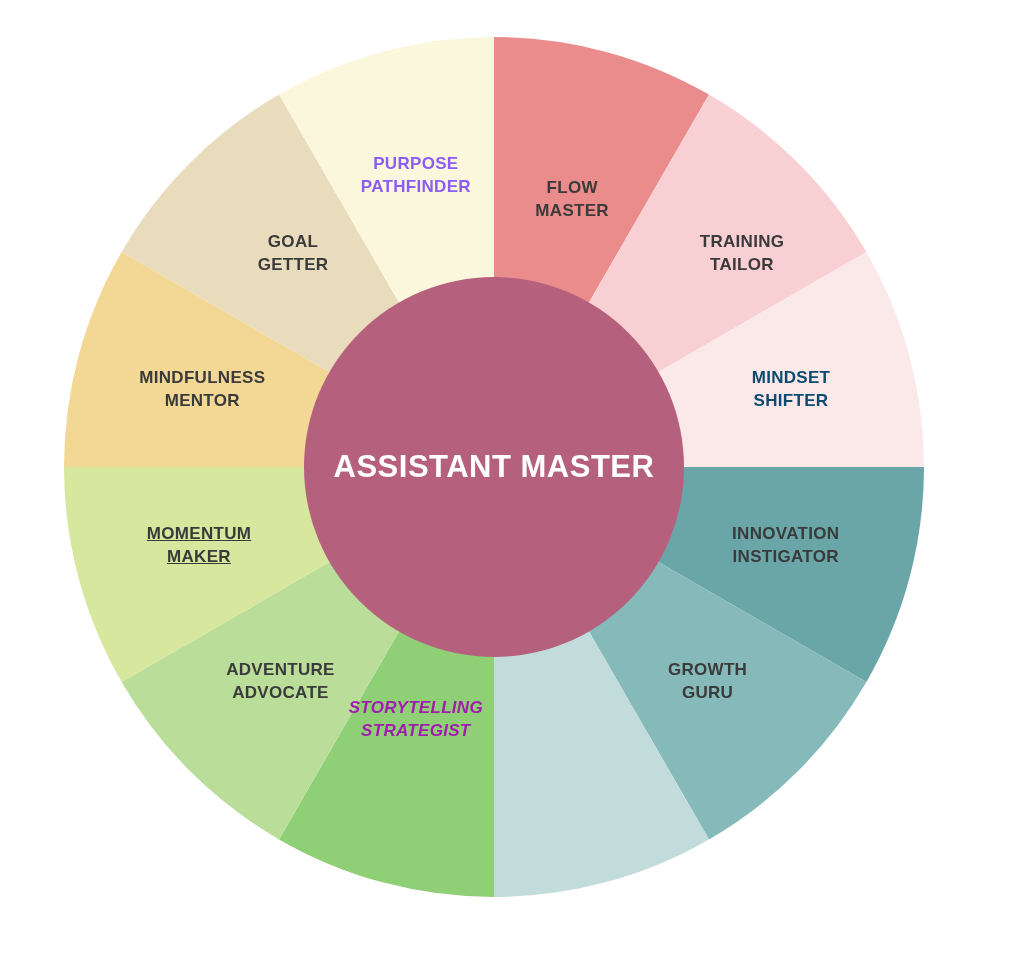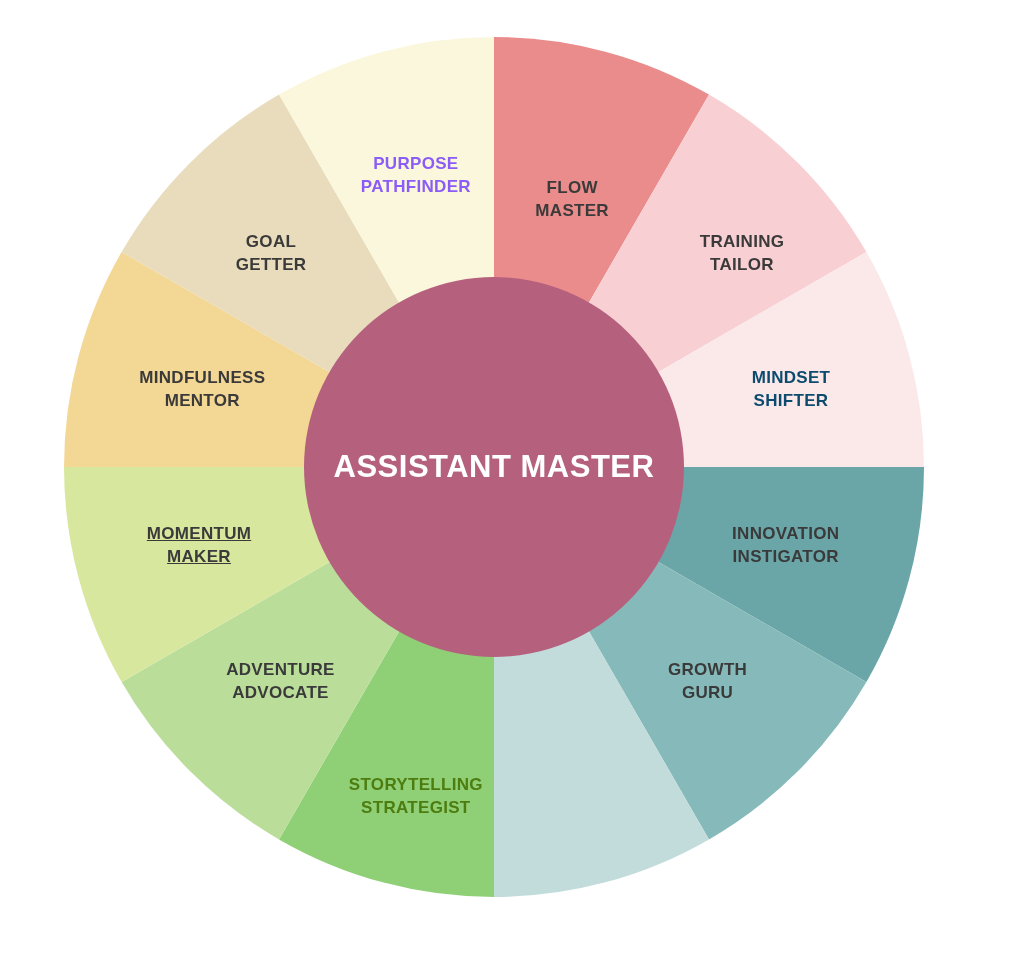--- a/index.html
+++ b/index.html
@@ -74,27 +74,27 @@
       <div class="seg-label" style="left: 572.163px; top: 175.29px; color: rgb(58, 58, 58); margin-top: 24px;">FLOW
 MASTER</div>
       <div class="seg-label" style="left: 742px; top: 253.454px; color: rgb(58, 58, 58);">TRAINING
 TAILOR</div>
       <div class="seg-label" style="left: 791px; top: 388.837px; color: #0c4a6e;">MINDSET
 SHIFTER</div>
       <div class="seg-label" style="left: 785.71px; top: 545.163px; color: rgb(58, 58, 58);">INNOVATION
 INSTIGATOR</div>
       <div class="seg-label" style="left: 707.546px; top: 680.546px; color: rgb(58, 58, 58);">GROWTH
 GURU</div>
-      <div class="seg-label" style="left: 415.837px; top: 796px; color: #4d7c0f;">STORYTELLING
+      <div class="seg-label" style="left: 415.837px; top: 719px; color: #a21caf; font-style: italic;">STORYTELLING
 STRATEGIST</div>
       <div class="seg-label" style="left: 280.454px; top: 680.546px; color: rgb(58, 58, 58);">ADVENTURE
 ADVOCATE</div>
       <div class="seg-label" style="left: 199px; top: 545.163px; color: rgb(58, 58, 58); text-decoration: underline;">MOMENTUM
 MAKER</div>
       <div class="seg-label" style="left: 202.29px; top: 388.837px; color: rgb(58, 58, 58);">MINDFULNESS
 MENTOR</div>
-      <div class="seg-label" style="left: 271px; top: 253.454px; color: rgb(58, 58, 58);">GOAL
+      <div class="seg-label" style="left: 293px; top: 253.454px; color: rgb(58, 58, 58);">GOAL
 GETTER</div>
       <div class="seg-label" style="left: 415.837px; top: 175.29px; color: #8b5cf6;">PURPOSE
 PATHFINDER</div>
     </div>
   <div class="center-label" style="left: 494px; top: 467px; color: rgb(255, 255, 255);">ASSISTANT MASTER</div>
 </div>
 
 </body></html>

